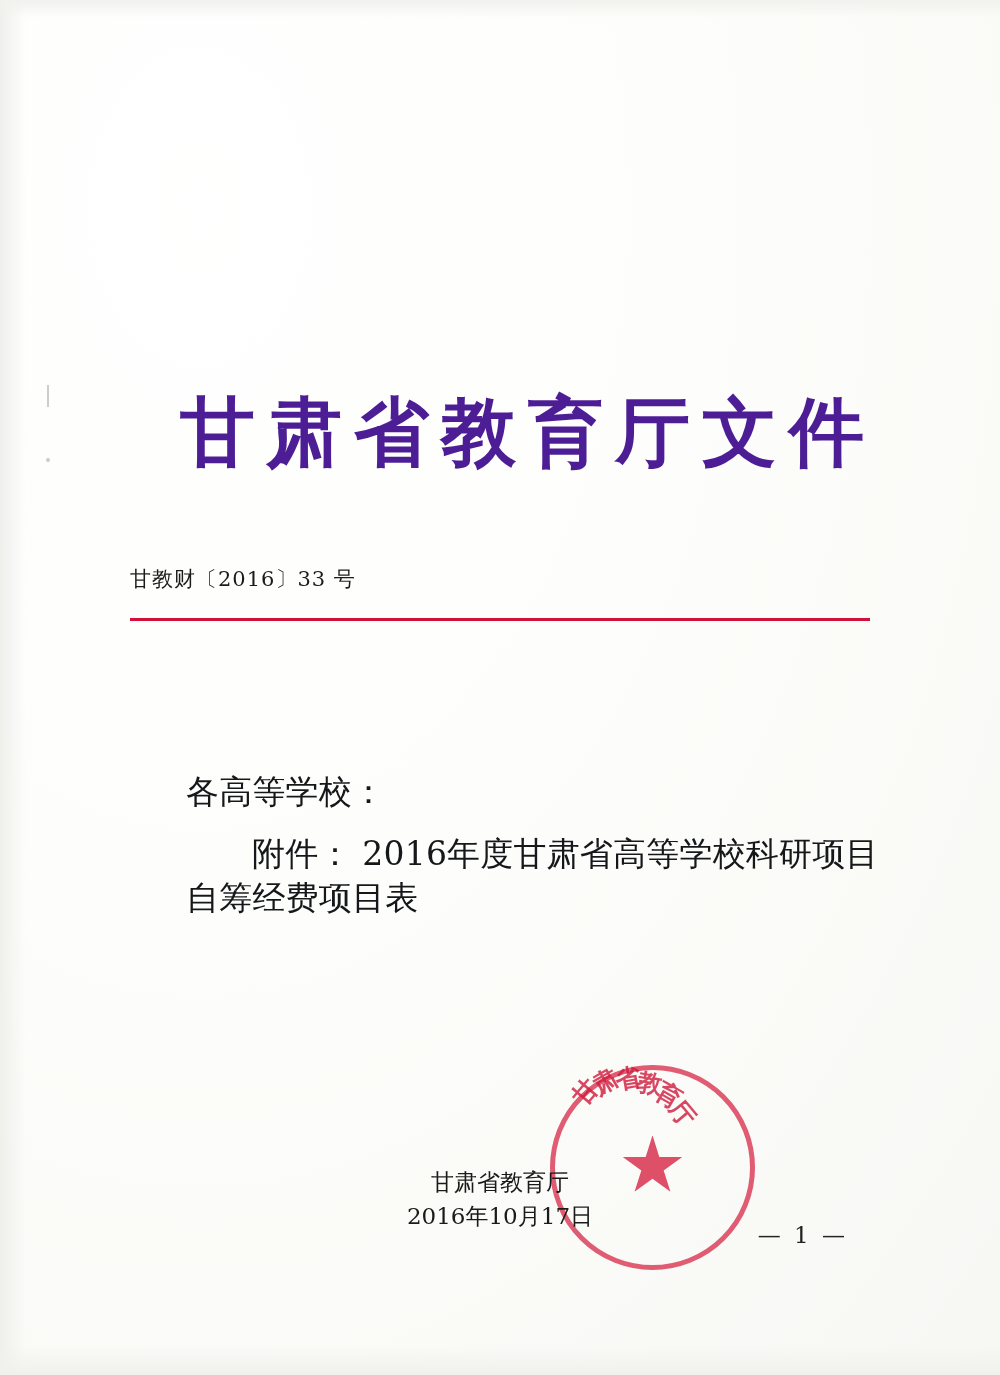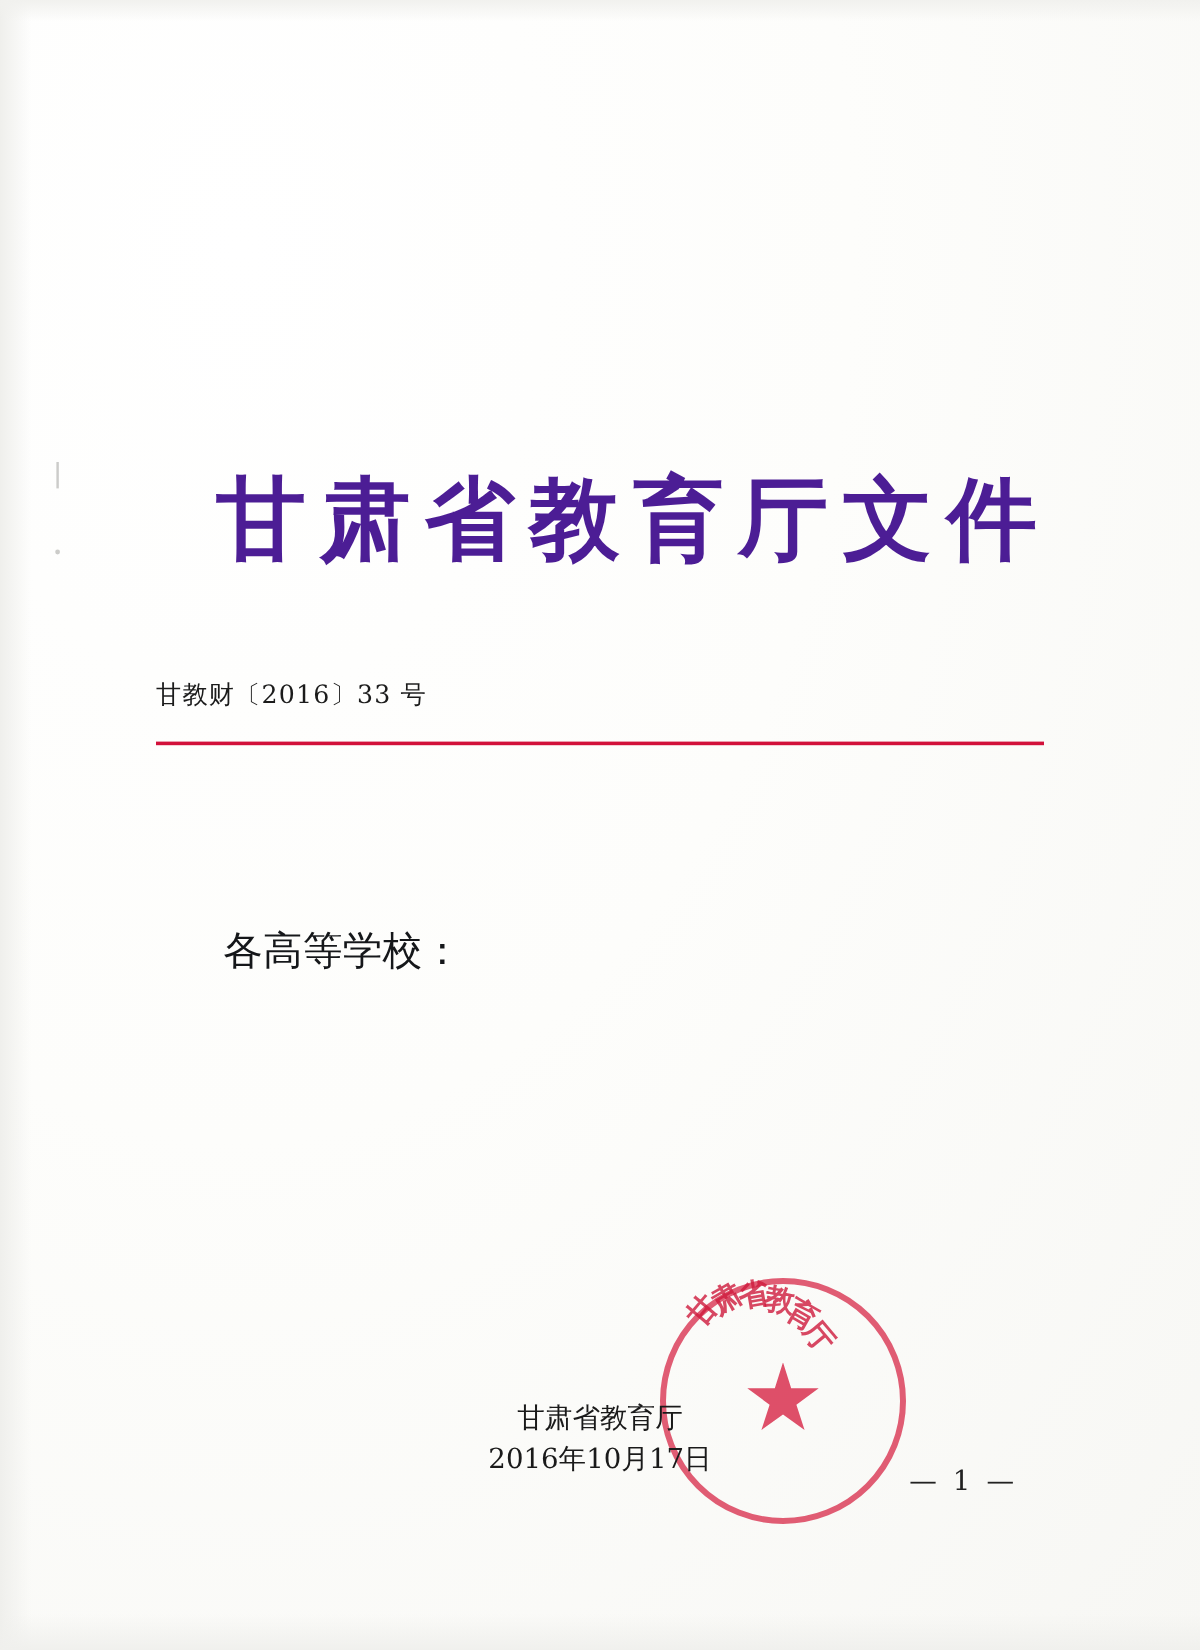--- a/index.html
+++ b/index.html
@@ -221,20 +221,21 @@
 
   <div class="masthead">甘肃省教育厅文件</div>
 
   <div class="doc-number">甘教财〔2016〕33 号</div>
 
   <div class="red-rule"></div>
 
 
   <div class="body-block">
     <div class="salutation">各高等学校：</div>
+    <div class="attach">附件： 2016年度甘肃省高等学校科研项目自筹经费项目表</div>
   </div>
 
   <div class="seal">
     <div class="ring"></div>
     <div class="star"></div>
     <div class="seal-text">
       <span style="transform: translate(-50%,-50%) rotate(-50deg);">甘</span>
       <span style="transform: translate(-50%,-50%) rotate(-30deg);">肃</span>
       <span style="transform: translate(-50%,-50%) rotate(-10deg);">省</span>
       <span style="transform: translate(-50%,-50%) rotate(10deg);">教</span>

